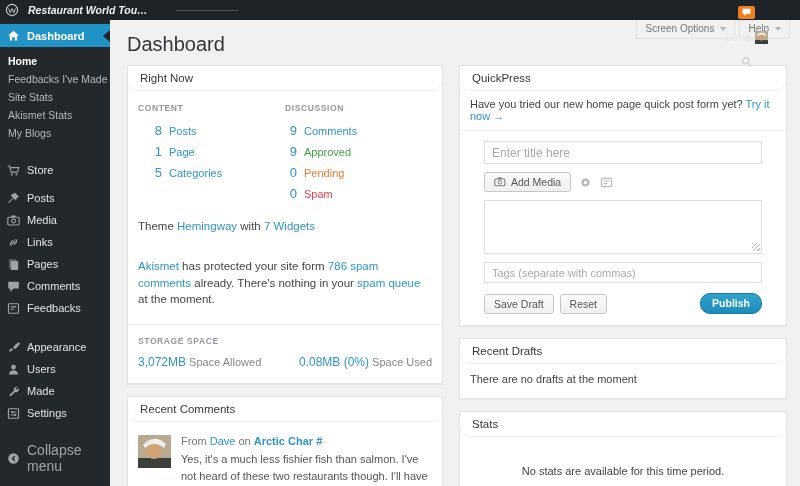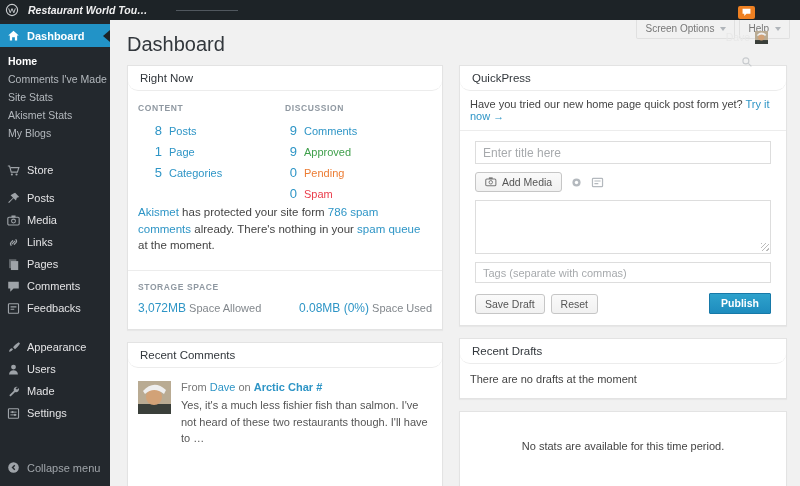--- a/index.html
+++ b/index.html
@@ -25,21 +25,21 @@
   .sidebar { position:absolute; top:20px; bottom:0; left:0; width:110px; background:#23282d; }
   .mi-dashboard { position:relative; height:23px; margin-top:4px; background:#2293c7; color:#fff; display:flex; align-items:center; font-size:11px; font-weight:bold; cursor:pointer; }
   .mi-icon { display:flex; width:13px; margin:0 7px 0 7px; color:#9ea3a8; flex:none; }
   .mi-dashboard .mi-icon { color:#fff; }
   .mi-arrow { position:absolute; right:0; top:50%; margin-top:-6px; width:0; height:0; border-top:6px solid transparent; border-bottom:6px solid transparent; border-right:7px solid #1d2327; }
   .submenu { padding:5px 0 9px; }
   .submenu li { font-size:10.5px; color:#b4b9be; padding:3px 4px 3px 8px; cursor:pointer; white-space:nowrap; }
   .submenu li.current { color:#fff; font-weight:bold; }
   .menu li { display:flex; align-items:center; height:22px; font-size:11px; color:#e3e3e5; cursor:pointer; white-space:nowrap; }
   .mt6 { margin-top:6px; } .mt8 { margin-top:8px; } .mt17 { margin-top:17px; }
-  .collapse { position:absolute; bottom:12px; left:0; display:flex; align-items:center; font-size:11px; color:#a0a5aa; cursor:pointer; }
+  .collapse { position:absolute; bottom:12px; left:0; display:flex; align-items:center; font-size:14px; color:#a0a5aa; cursor:pointer; }
 
   
   .content { position:absolute; top:20px; left:110px; right:0; bottom:0; }
   .screen-tabs { position:absolute; top:0; right:10px; display:flex; gap:4px; }
   .screen-tab { background:#f1f1f1; border:1px solid #e0e0e0; border-top:none; color:#777; font-size:10px; padding:3px 8px 4px; display:flex; align-items:center; gap:6px; border-radius:0 0 2px 2px; cursor:pointer; }
   .caret { width:0; height:0; border-left:3.5px solid transparent; border-right:3.5px solid transparent; border-top:4px solid #b0b5ba; }
   .page-title { font-size:20px; font-weight:normal; color:#32373c; padding:13px 0 7px 17px; }
   .columns { display:flex; gap:16px; padding:2px 13px 0 17px; align-items:flex-start; }
   .col-left { width:316px; flex:none; }
   .col-right { flex:1; min-width:0; }
@@ -70,32 +70,32 @@
   
   .comment { display:flex; gap:10px; margin:4px 0 30px; }
   .avatar33 { width:33px; height:33px; flex:none; display:flex; }
   .comment-meta { font-size:11px; color:#777; margin-bottom:4px; }
   .comment-meta .author { color:#2e95c6; cursor:pointer; }
   .comment-meta .post-link { color:#2e95c6; font-weight:bold; cursor:pointer; }
   .comment-text { font-size:11px; color:#555; line-height:1.5; max-width:268px; }
 
   
   .qp-notice { padding:7px 10px 8px; font-size:11px; color:#444; border-bottom:1px solid #ececec; }
-  .qp-body { padding:10px 15px 11px; }
+  .qp-body { padding:10px 24px 11px; }
   .qp-title-input { width:100%; height:23px; border:1px solid #ddd; padding:0 7px; font-size:12px; color:#333; font-family:inherit; background:#fff; }
   input::placeholder, textarea::placeholder { color:#a7aaad; opacity:1; }
   .qp-media-row { display:flex; align-items:center; gap:8px; margin:8px 0; }
   .btn-secondary { display:inline-flex; align-items:center; gap:5px; background:linear-gradient(#fafafa,#f1f1f1); border:1px solid #c6c6c6; border-radius:3px; color:#555; font-size:10.5px; padding:3px 9px; cursor:pointer; font-family:inherit; }
   .qp-extra-icon { display:flex; cursor:pointer; }
   .qp-textarea-wrap { position:relative; }
   .qp-textarea { display:block; width:100%; height:54px; border:1px solid #ddd; resize:none; font-family:inherit; font-size:11px; padding:4px 6px; }
   .qp-textarea-wrap::after { content:""; position:absolute; right:2px; bottom:3px; width:8px; height:8px; background:repeating-linear-gradient(135deg,#bbb 0 1px,transparent 1px 3px); pointer-events:none; }
   .qp-tags-input { width:100%; height:21px; border:1px solid #ddd; padding:0 7px; font-size:11px; margin-top:8px; font-family:inherit; background:#fff; }
   .qp-actions { display:flex; gap:6px; margin-top:10px; align-items:center; }
-  .btn-primary { margin-left:auto; background:linear-gradient(#2ea2cc,#1e8cbe); border:1px solid #1779a8; border-radius:1px; color:#fff; font-size:10.5px; font-weight:bold; padding:3px 11px 4px; cursor:pointer; font-family:inherit; }
+  .btn-primary { margin-left:auto; background:linear-gradient(#2ea2cc,#1e8cbe); border:1px solid #1779a8; border-radius:10px; color:#fff; font-size:10.5px; font-weight:bold; padding:3px 11px 4px; cursor:pointer; font-family:inherit; }
 
   .drafts-body { padding:9px 10px 13px; font-size:11px; color:#444; }
   .stats-body { padding:28px 10px 70px; font-size:11px; color:#444; text-align:center; }
 </style>
 </head>
 <body>
 
 <div class="topbar">
   <div class="tb-left">
     <span class="wp-logo">
@@ -141,21 +141,21 @@
       <svg width="13" height="13" viewBox="0 0 16 16">
           <path d="M8 2l6.5 6h-2v6H9.7v-4H6.3v4H3.5V8h-2z" fill="currentColor"></path>
         </svg>
     </span>
     <span>Dashboard</span>
     <span class="mi-arrow"></span>
   </div>
 
   <ul class="submenu">
     <li class="current">Home</li>
-    <li>Comments I've Made</li>
+    <li>Feedbacks I've Made</li>
     <li>Site Stats</li>
     <li>Akismet Stats</li>
     <li>My Blogs</li>
   </ul>
 
   <ul class="menu">
     <li class="mt8">
       <span class="mi-icon">
           <svg width="13" height="13" viewBox="0 0 16 16">
             <path d="M1 2.5h2.2l2 7.5h7.6l1.8-5.5H4.6" fill="none" stroke="currentColor" stroke-width="1.4"></path>
@@ -318,20 +318,21 @@
                   <span class="rn-num">0</span>
                   <span class="rn-label pending">Pending</span>
                 </div>
               <div class="rn-row">
                   <span class="rn-num">0</span>
                   <span class="rn-label spam">Spam</span>
                 </div>
             </div>
           </div>
 
+          <div class="theme-line"><span>Theme </span><span class="link">Hemingway</span><span> with </span><span class="link">7 Widgets</span></div>
 
           <div class="akismet"><span class="link">Akismet</span><span> has protected your site form </span><span class="link">786 spam comments</span><span> already. There's nothing in your </span><span class="link">spam queue</span><span> at the moment.</span></div>
 
           <div class="rn-divider"></div>
           <div class="storage-head">STORAGE SPACE</div>
           <div class="storage-row">
             <span><span class="storage-val">3,072MB</span><span class="storage-lab"> Space Allowed</span></span>
             <span><span class="storage-val">0.08MB (0%)</span><span class="storage-lab"> Space Used</span></span>
           </div>
         </div>
@@ -399,18 +400,19 @@
           </div>
         </div>
       </div>
 
       <div class="postbox">
         <div class="postbox-header">Recent Drafts</div>
         <div class="drafts-body">There are no drafts at the moment</div>
       </div>
 
       <div class="postbox">
+        <div class="postbox-header">Stats</div>
         <div class="stats-body">No stats are available for this time period.</div>
       </div>
 
     </div>
   </div>
 </div>
 
 </body></html>

